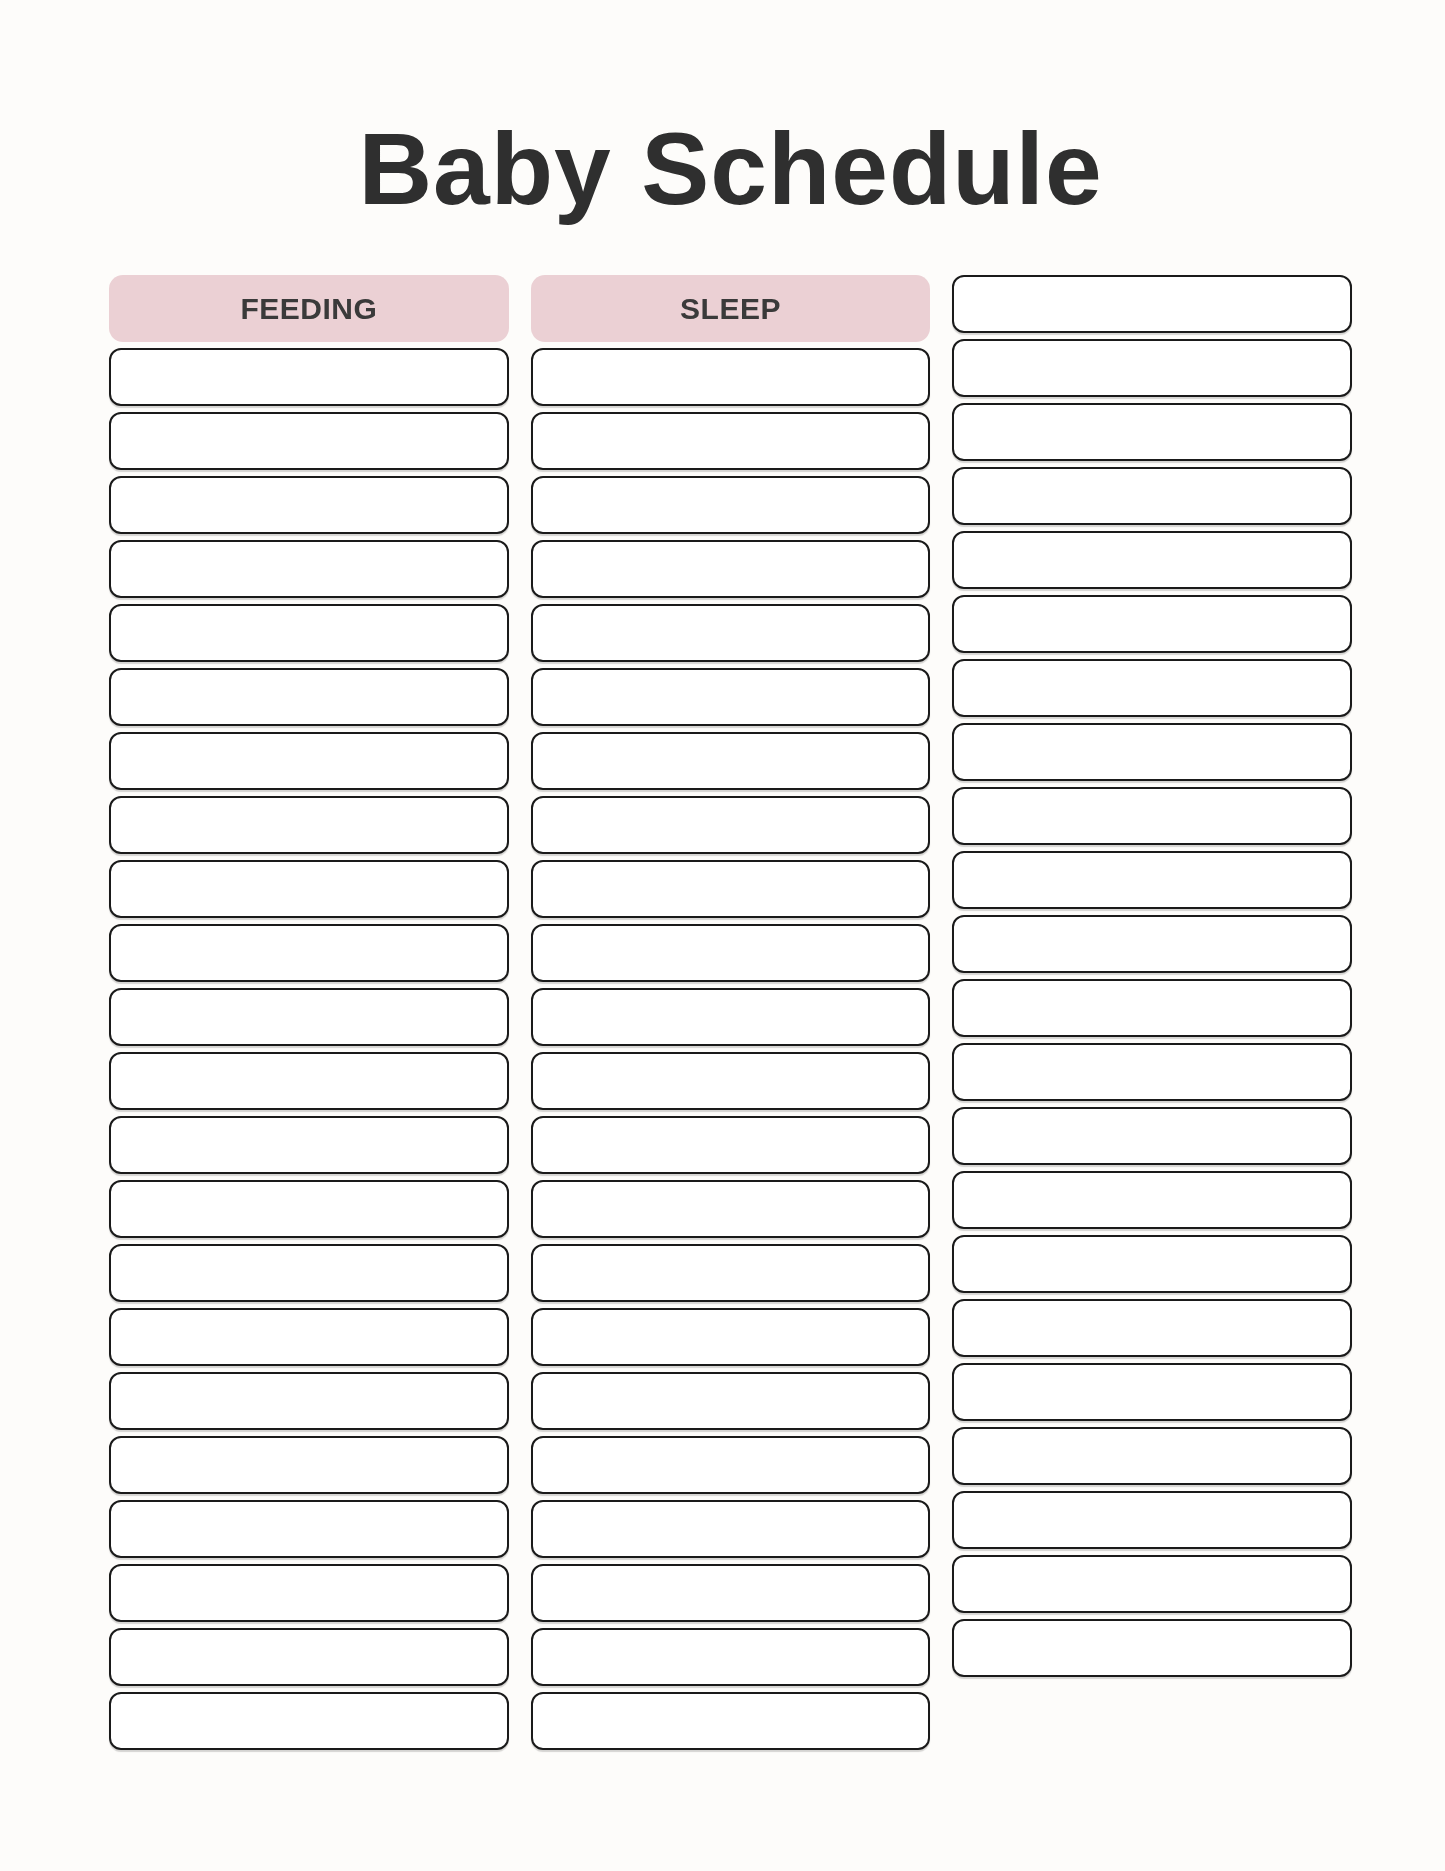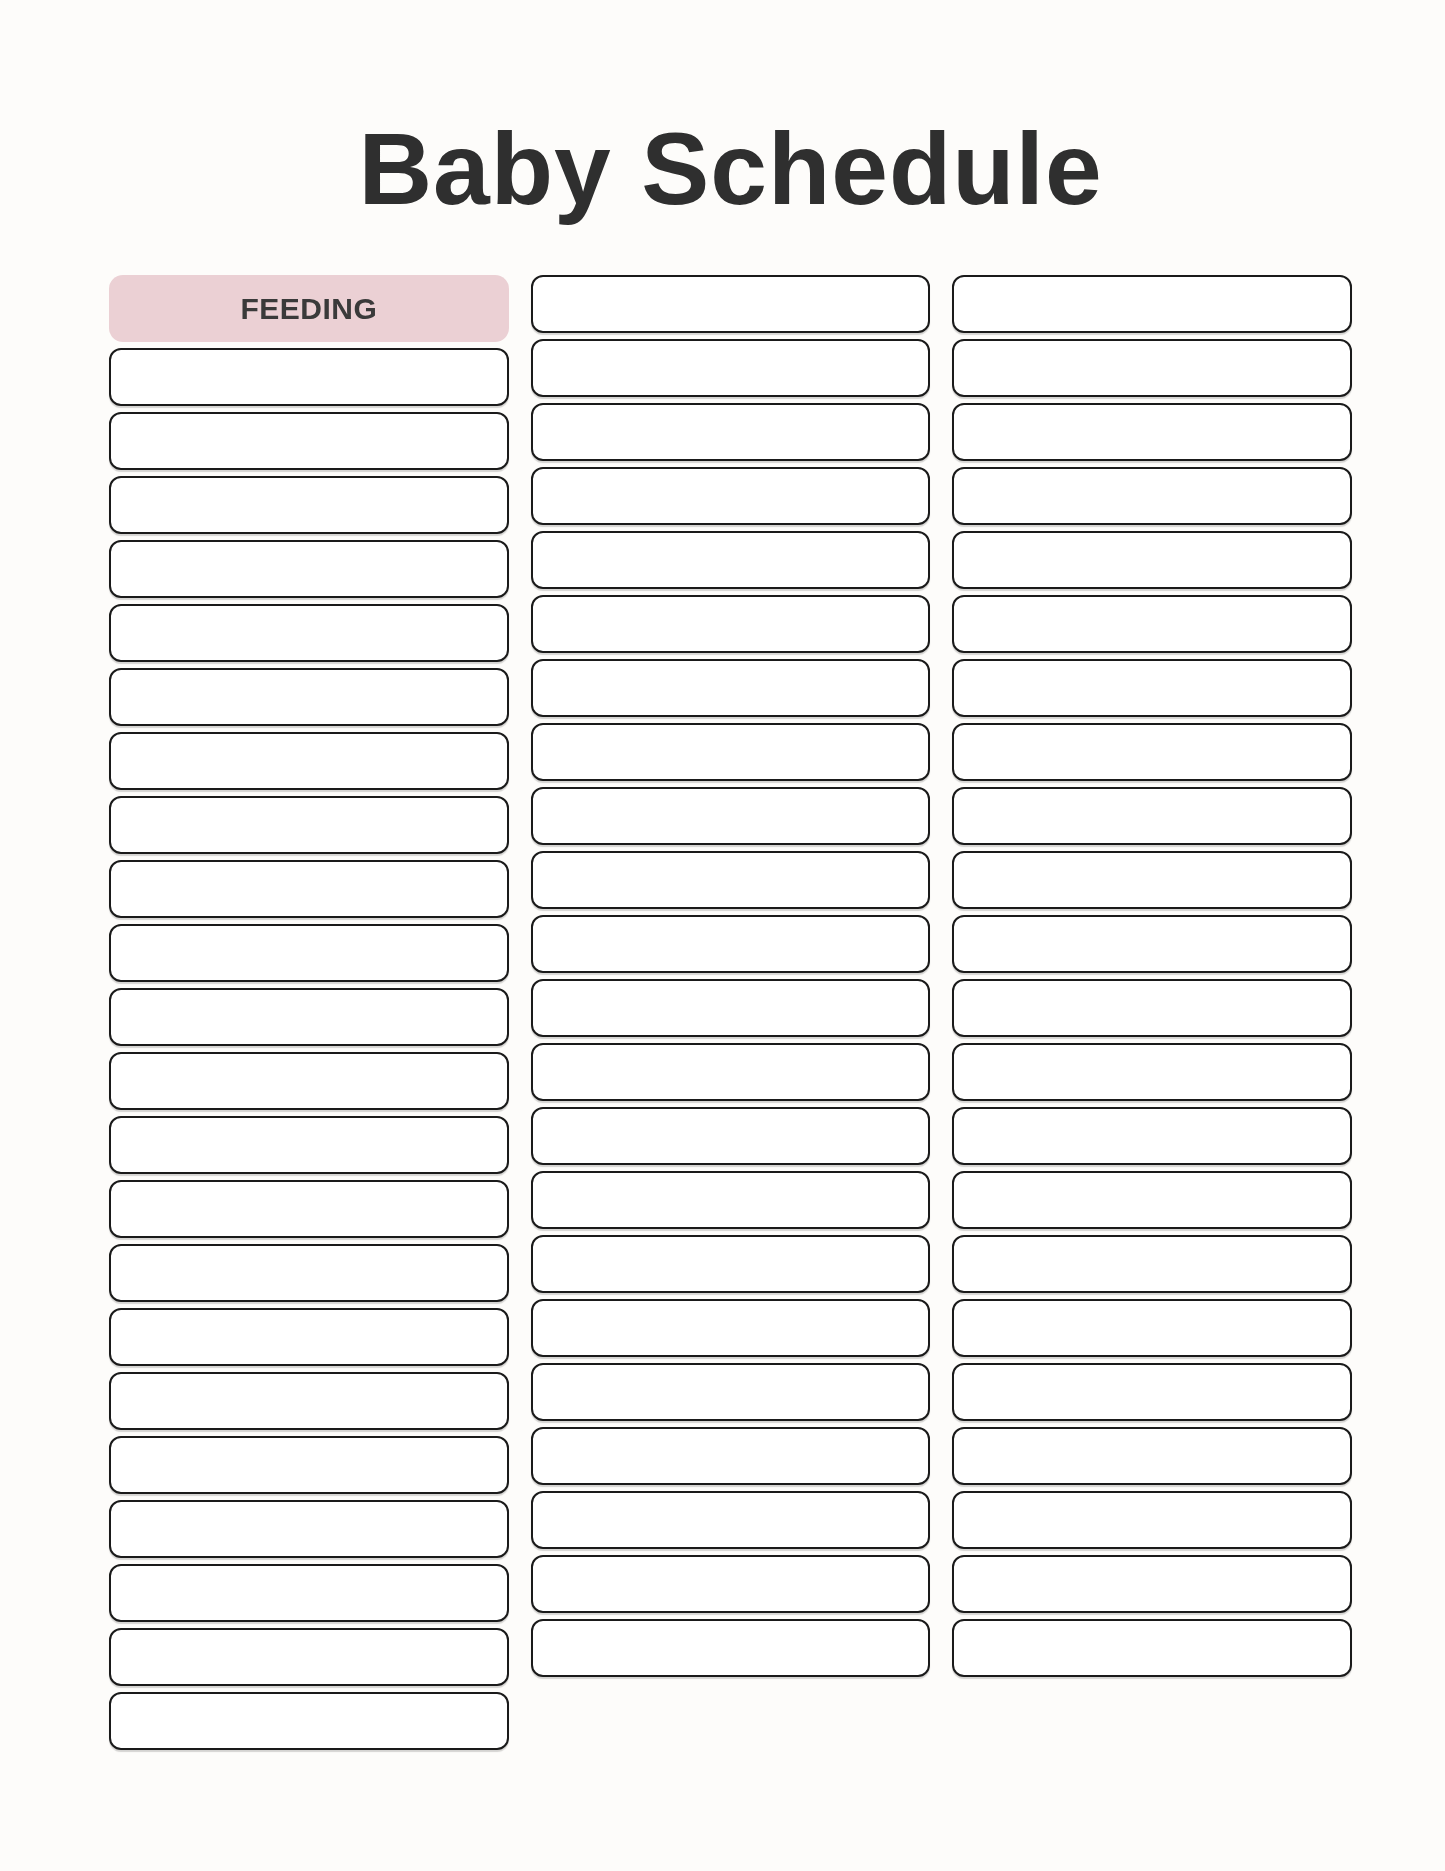--- a/index.html
+++ b/index.html
@@ -89,20 +89,21 @@
         <div class="cell"></div>
         <div class="cell"></div>
         <div class="cell"></div>
         <div class="cell"></div>
         <div class="cell"></div>
         <div class="cell"></div>
         <div class="cell"></div>
         <div class="cell"></div>
       </section>
       <section class="column">
+        <div class="col-header">SLEEP</div>
         <div class="cell"></div>
         <div class="cell"></div>
         <div class="cell"></div>
         <div class="cell"></div>
         <div class="cell"></div>
         <div class="cell"></div>
         <div class="cell"></div>
         <div class="cell"></div>
         <div class="cell"></div>
         <div class="cell"></div>

